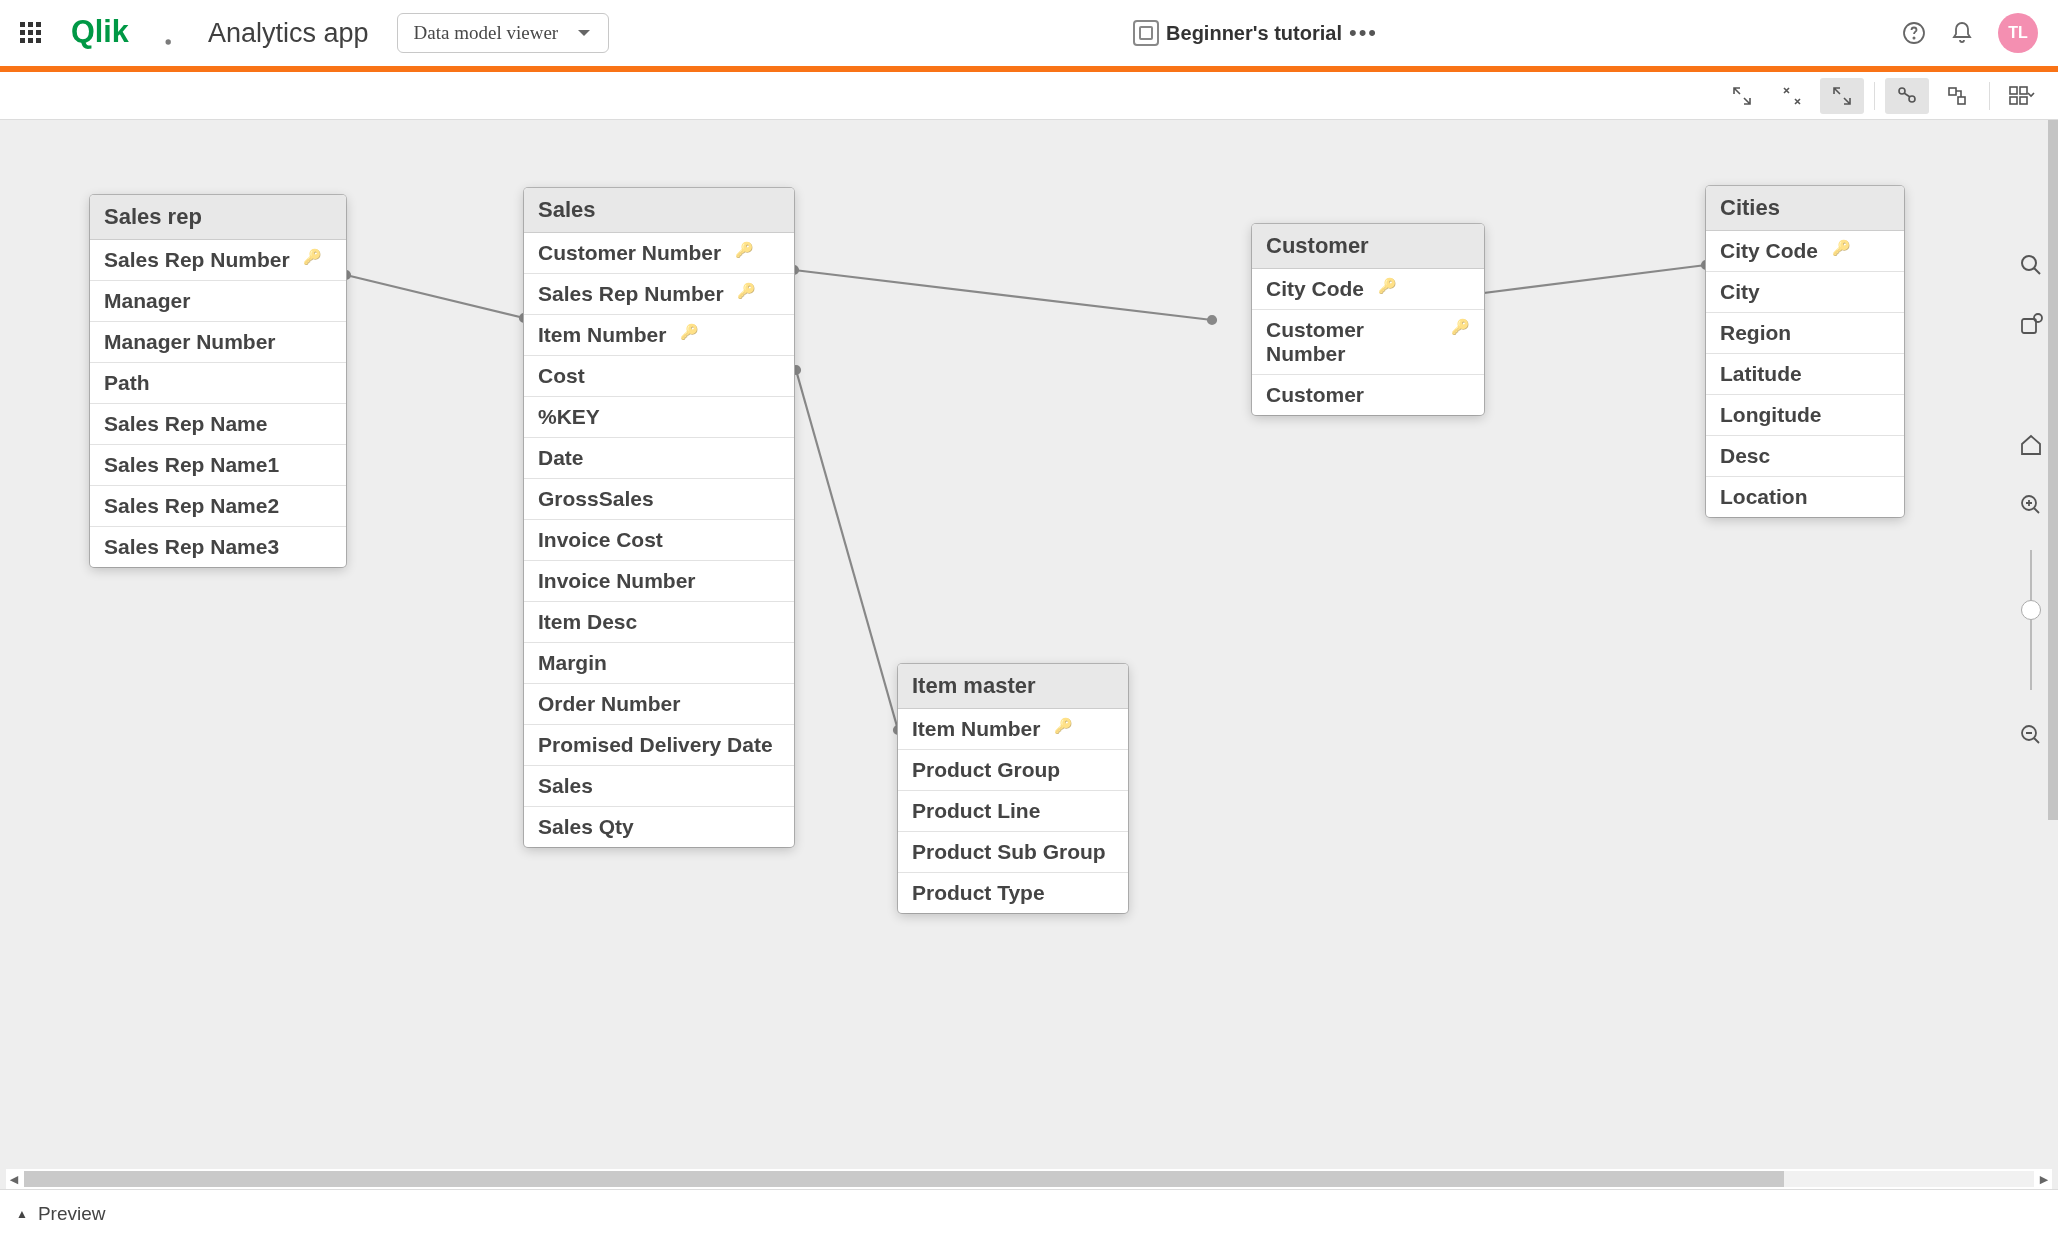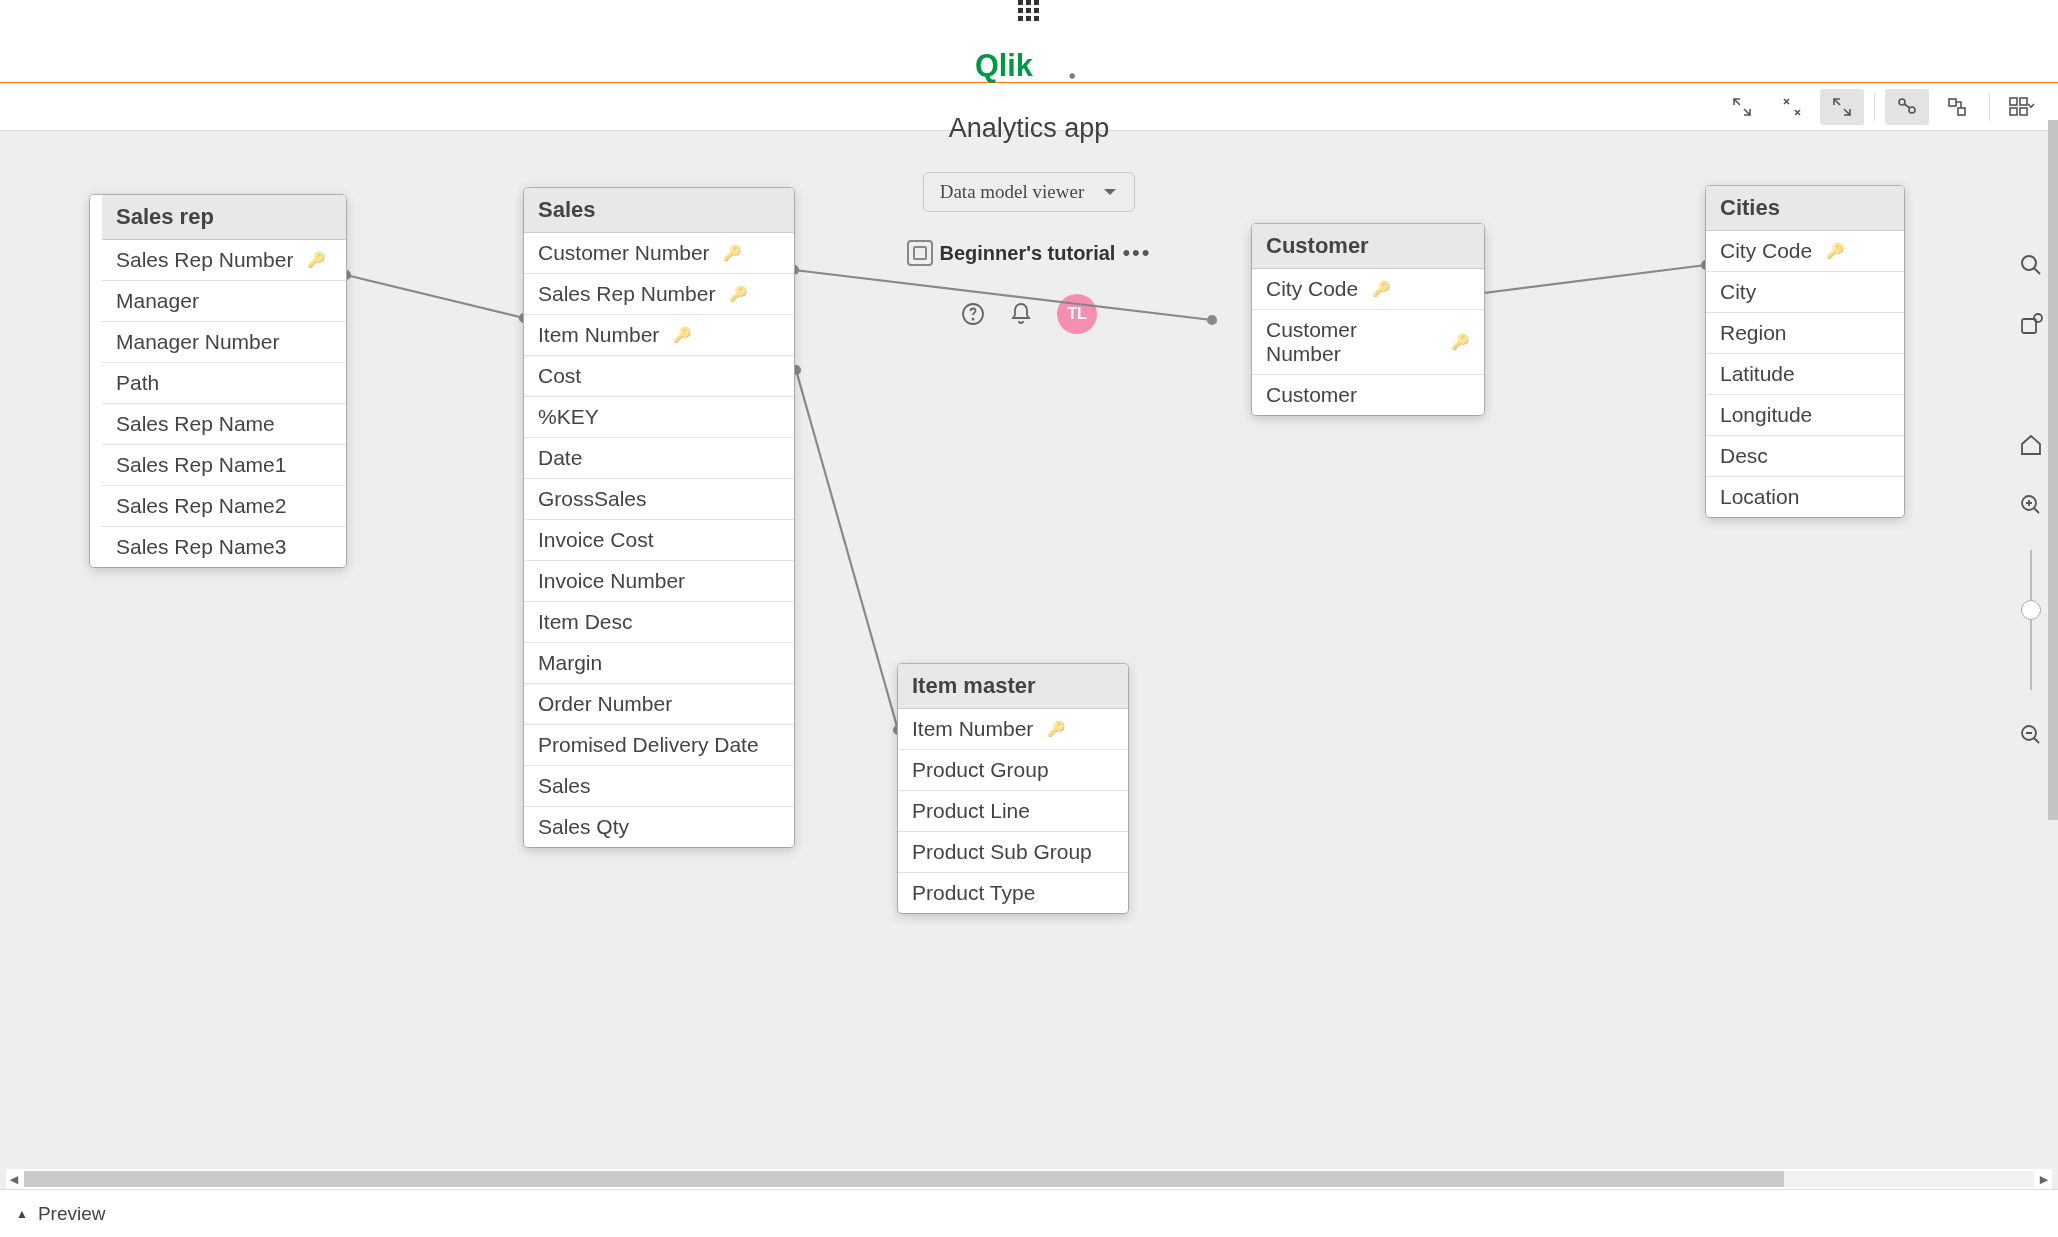--- a/index.html
+++ b/index.html
@@ -1,26 +1,25 @@
 <!DOCTYPE html>
 <html><head>
 <meta charset="utf-8">
 <style>
   * { box-sizing: border-box; margin: 0; padding: 0; }
   html, body { width: 100%; height: 100%; font-family: "Segoe UI", Arial, sans-serif; overflow: hidden; background: #eeeeee; }
   
   .header {
-    height: 83px;
+    height: 72px;
     background: #ffffff;
-    border-bottom: 1px solid #f97316;
+    border-bottom: 6px solid #f97316;
     display: flex;
     align-items: center;
     padding: 0 20px;
     gap: 28px;
-    flex-direction: column;
   }
   .apps-grid-icon { width: 22px; height: 22px; display: grid; grid-template-columns: repeat(3,5px); grid-template-rows: repeat(3,5px); gap: 3px; }
   .apps-grid-icon span { background: #333; width:5px; height:5px; }
   .logo { font-size: 36px; font-weight: 600; color: #009845; display:flex; align-items:center; gap:2px;}
   .logo svg { height: 36px; }
   .app-name { font-size: 27px; font-weight: 400; color: #404040; }
   .view-select {
     border: 1px solid #c8c8c8;
     border-radius: 6px;
     padding: 8px 50px 8px 16px;
@@ -68,21 +67,21 @@
     font-size:22px;
     font-weight:600;
     color:#444;
     border-bottom:1px solid #ccc;
   }
   .trow {
     padding: 8px 14px;
     font-size:21px;
     color:#444;
     border-bottom:1px solid #e2e2e2;
-    display:flex; align-items:center; gap:10px;
+    display:flex; align-items:flex-start; gap:10px;font-weight:bold;
   }
   .trow:last-child { border-bottom:none; }
   .key-icon { font-size:15px; opacity:.55; margin-left:4px;}
 
   
   .right-tools {
     position:absolute; top:130px; right:12px; display:flex; flex-direction:column; align-items:center; gap:30px;
   }
   .rt-icon { width:30px; height:30px; display:flex; align-items:center; justify-content:center; color:#555;}
   .zoom-line { width:2px; height:140px; background:#bbb; position:relative;}
@@ -212,21 +211,21 @@
         <line x1="796" y1="250" x2="898" y2="610"></line>
         <circle cx="796" cy="250" r="4"></circle>
           <circle cx="898" cy="610" r="4"></circle>
 
         <line x1="1468" y1="175" x2="1706" y2="145"></line>
         <circle cx="1468" cy="175" r="4"></circle>
           <circle cx="1706" cy="145" r="4"></circle>
       </g>
     </svg>
     <div id="tables-host">
-        <div class="table" style="left: 90px; top: 75px; width: 256px; padding-left: 12px;">
+        <div class="table" style="left: 90px; top: 75px; width: 256px;">
           <div class="thead">Sales rep</div>
           <div class="trow">
             <span>Sales Rep Number</span>
             <span class="key-icon">🔑</span>
           </div>
           <div class="trow">
             <span>Manager</span>
           </div>
           <div class="trow">
             <span>Manager Number</span>

